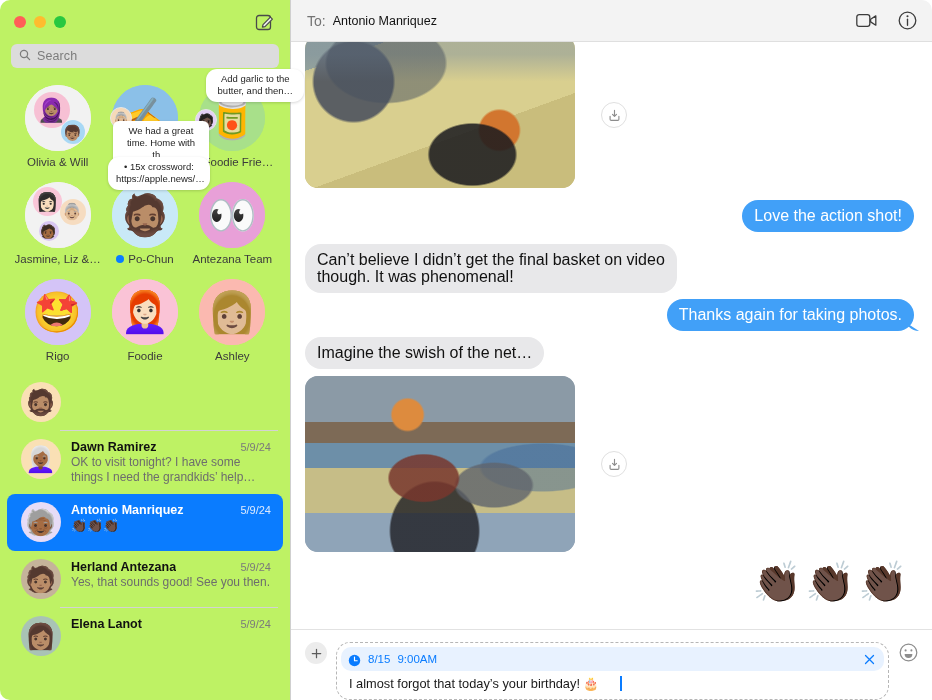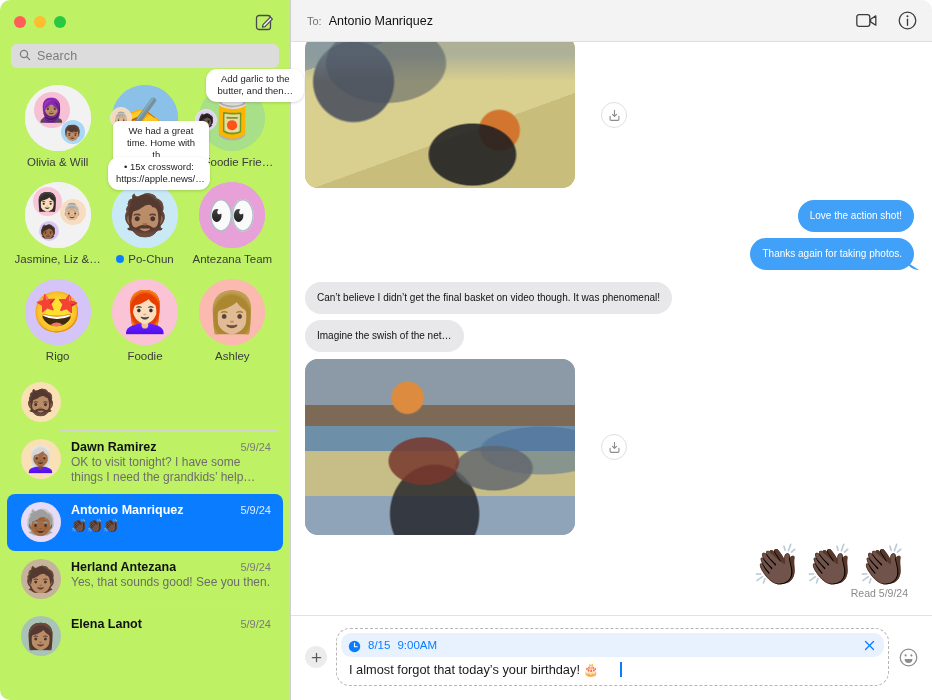--- a/index.html
+++ b/index.html
@@ -197,40 +197,40 @@
     position: relative;
   }
   .main-header {
     height: 42px; flex: 0 0 42px;
     background: #f3f3f3;
     border-bottom: 1px solid #dfdfdf;
     display: flex; align-items: center;
     padding: 0 14px 0 16px;
     gap: 7px;
   }
-  .to-label { font-size: 11px; color: #737373; }
+  .to-label { font-size: 14px; color: #737373; }
   .to-name { font-size: 12.5px; color: #111; }
   .hdr-spacer { flex: 1 1 auto; }
   .hdr-btn { width: 22px; height: 22px; display: flex; align-items: center; justify-content: center; cursor: pointer; margin-left: 12px; }
 
   .thread {
     flex: 1 1 auto;
     position: relative;
     overflow: hidden;
     padding: 0 18px 0 14px;
   }
 
   .msg-row { display: flex; align-items: center; margin-bottom: 6px; }
   .msg-row.out { justify-content: flex-end; }
 
   .bubble {
     max-width: 372px;
     border-radius: 16px;
     padding: 7px 12px 8px 12px;
-    font-size: 10px;
+    font-size: 16px;
     line-height: 17px;
     position: relative;
   }
   .bubble.in { background: #e8e8ea; color: #111; }
   .bubble.out { background: #41a0f8; color: #fff; }
   .bubble.out.tail::after {
     content: "";
     position: absolute;
     right: -5px; bottom: 0px;
     width: 14px; height: 15px;
@@ -270,23 +270,22 @@
     font-size: 10.5px;
     color: #8a8a8a;
     padding-right: 6px;
     margin-top: 2px;
   }
 
   
   .compose-area {
     flex: 0 0 auto;
     border-top: 1px solid #e2e2e2;
-    padding: 12px 14px 14px 14px;
-    display: flex;
-    align-items: center;
+    padding: 12px 14px 0 14px;
+    display: flex;
     gap: 9px;
     background: #fff;
   }
   .plus-btn {
     width: 22px; height: 22px; border-radius: 50%;
     background: #ececec; color: #5b5b5b;
     display: flex; align-items: center; justify-content: center;
     font-size: 15px; line-height: 1; cursor: pointer; flex: 0 0 22px;
   }
   .input-shell {
@@ -570,26 +569,26 @@
             <path d="M6.5 1.4v5.6M4.5 5.4l2 2 2-2" stroke="#8d8d8d" stroke-width="1.15" stroke-linecap="round" stroke-linejoin="round"></path>
             <path d="M2.1 7.4v2.8c0 .6.5 1.1 1.1 1.1h6.6c.6 0 1.1-.5 1.1-1.1V7.4" stroke="#8d8d8d" stroke-width="1.15" stroke-linecap="round"></path>
           </svg>
         </div>
       </div>
 
       <div class="msg-row out" style="margin-top:12px;">
         <div class="bubble out">Love the action shot!</div>
       </div>
 
+      <div class="msg-row" style="margin-top:12px;">
+        <div class="bubble in" style="max-width:372px;">Can’t believe I didn’t get the final basket on video though. It was phenomenal!</div>
+      </div>
+
       <div class="msg-row out">
         <div class="bubble out tail">Thanks again for taking photos.</div>
-      </div>
-
-      <div class="msg-row" style="margin-top:12px;">
-        <div class="bubble in" style="max-width:372px;">Can’t believe I didn’t get the final basket on video though. It was phenomenal!</div>
       </div>
 
       <div class="msg-row" style="margin-bottom:7px;">
         <div class="bubble in">Imagine the swish of the net…</div>
       </div>
 
       <div class="msg-row">
         <div class="photo p2">
           <div class="ph2"></div>
         </div>
@@ -600,21 +599,20 @@
           </svg>
         </div>
       </div>
 
       <div class="sticker-row">
         <span class="sticker">👏🏿</span>
         <span class="sticker">👏🏿</span>
         <span class="sticker">👏🏿</span>
       </div>
 
-      <div class="read-receipt">Read 5/9/24</div>
     </div>
 
     <div class="compose-area">
       <div class="plus-btn">
         <svg width="11" height="11" viewBox="0 0 11 11" fill="none">
           <path d="M5.5 1.3v8.4M1.3 5.5h8.4" stroke="#5b5b5b" stroke-width="1.25" stroke-linecap="round"></path>
         </svg>
       </div>
 
       <div class="input-shell">

